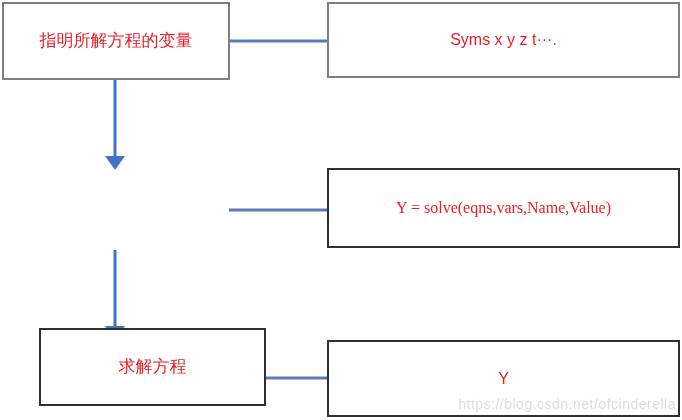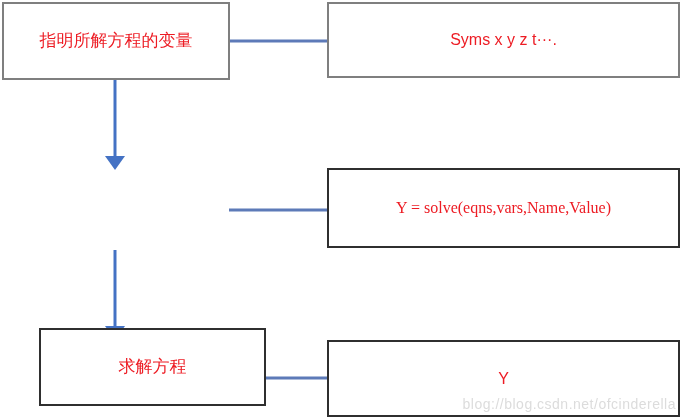--- a/index.html
+++ b/index.html
@@ -87,15 +87,15 @@
 
   <div class="box row1 box-syms">Syms x y z t···.</div>
 
 
   <div class="box row23 box-solvecall">Y = solve(eqns,vars,Name,Value)</div>
 
   <div class="box row23 box-solve">求解方程</div>
 
   <div class="box row23 box-result">Y</div>
 
-  <div class="watermark">blog://blog.csdn.net/ofcinderella</div>
+  <div class="watermark">https://blog.csdn.net/ofcinderella</div>
 
 </div>
 
 </body></html>

